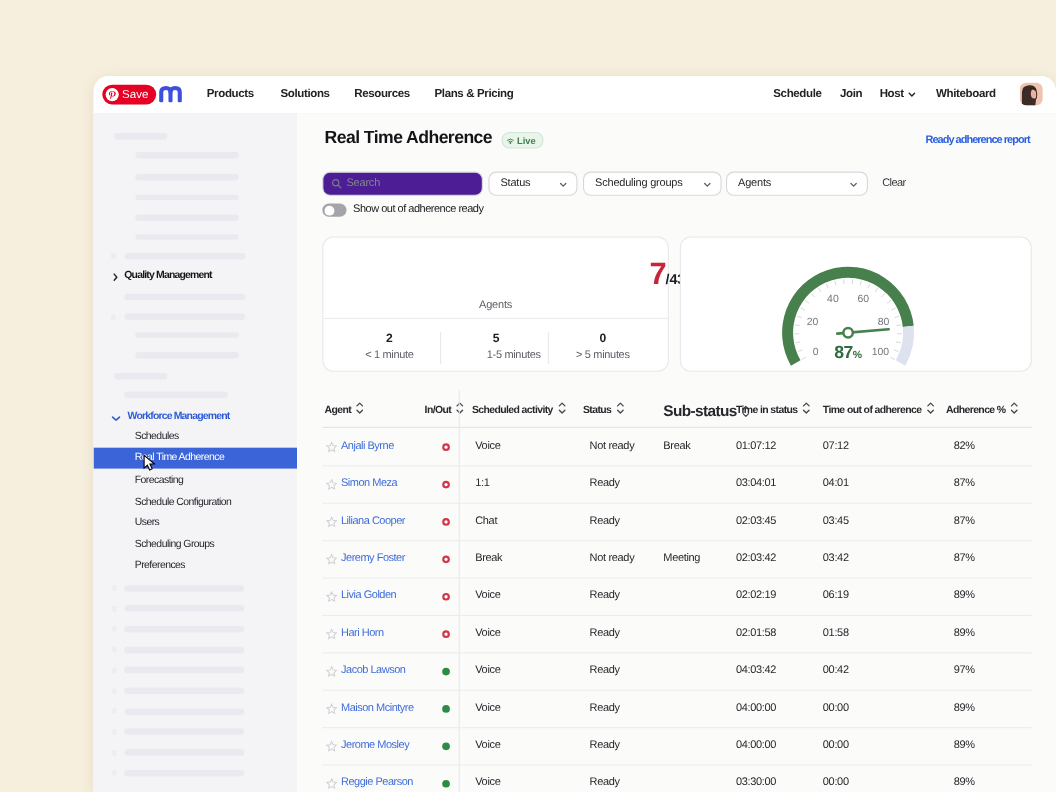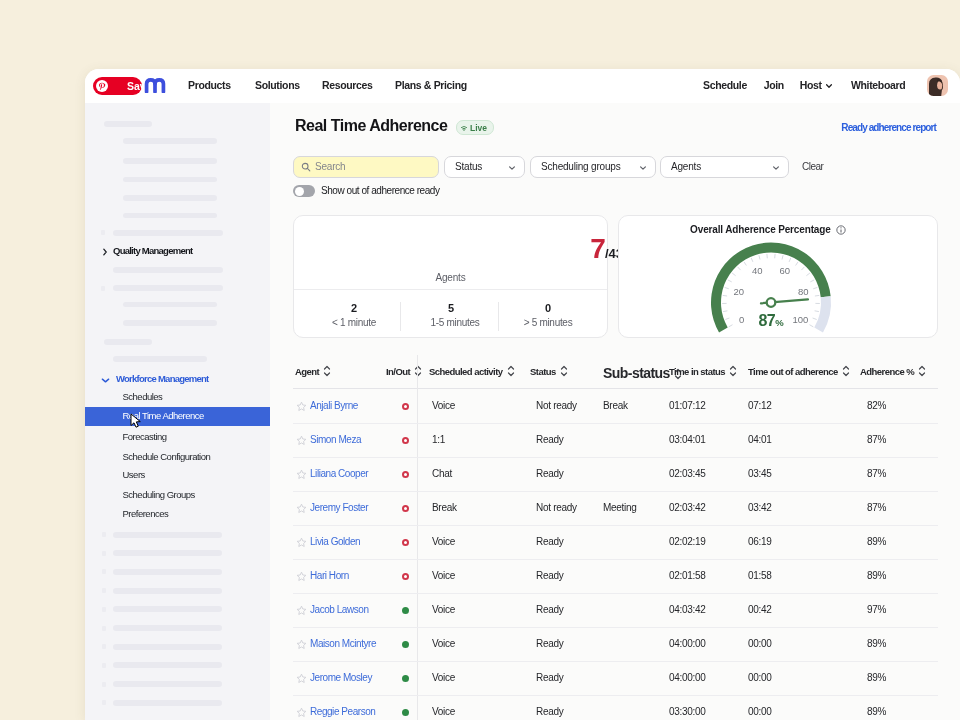--- a/index.html
+++ b/index.html
@@ -17,21 +17,21 @@
       <span style="position:absolute;left:740px;top:13px">
         <svg width="8" height="8" viewBox="0 0 10 10" style="display:block">
           <polyline points="2,3.5 5,6.5 8,3.5" fill="none" stroke="#232326" stroke-width="1.6" stroke-linecap="round" stroke-linejoin="round"></polyline>
         </svg>
       </span>
       <div style="position:absolute;left:8px;top:8px;width:49px;height:18px;background:#e60023;border-radius:9px;">
         <div style="position:absolute;left:3px;top:3px;width:12px;height:12px;background:#fff;border-radius:50%"></div>
         <svg width="8" height="8" viewBox="0 0 24 24" style="position:absolute;left:5px;top:5px">
           <path d="M12 2C6.5 2 3 5.7 3 9.7c0 2.4 1 4.3 2.8 5 .3.1.6 0 .7-.3l.3-1.1c.1-.3 0-.4-.2-.7-.5-.6-.9-1.5-.9-2.6 0-3.3 2.5-6.3 6.5-6.3 3.5 0 5.5 2.2 5.5 5.1 0 3.8-1.7 7-4.2 7-1.4 0-2.4-1.1-2.1-2.5.4-1.7 1.2-3.5 1.2-4.7 0-1.1-.6-2-1.8-2-1.4 0-2.5 1.5-2.5 3.4 0 1.2.4 2.1.4 2.1l-1.7 7.1c-.5 2.1-.1 4.7 0 5 0 .1.2.2.3.1.1-.2 2-2.4 2.6-4.7l1-4c.5 1 1.9 1.8 3.4 1.8 4.5 0 7.6-4.1 7.6-9.6C21 5.4 17.3 2 12 2z" fill="#e60023"></path>
         </svg>
-        <span style="position:absolute;left:34px;top:2.5px;font-size:10.5px;font-weight:700;color:#fff">Save</span>
+        <span style="position:absolute;left:18px;top:2.5px;font-size:10.5px;font-weight:400;color:#fff">Save</span>
       </div>
       <svg width="22" height="16" viewBox="0 0 26 19" style="position:absolute;left:59px;top:7.5px">
         <g fill="none" stroke="#3d4fdd" stroke-width="4.4" stroke-linecap="round">
           <path d="M3,17.5 L3,8 Q3,3.5 8,3.5 Q13,3.5 13,8 L13,17.5"></path>
           <path d="M13,8 Q13,3.5 18,3.5 Q23,3.5 23,8 L23,17.5"></path>
         </g>
       </svg>
       <svg width="21" height="21" viewBox="0 0 21 21" style="position:absolute;left:842px;top:6px">
         <defs>
           <clipPath id="av">
@@ -110,21 +110,21 @@
     <span style="position:absolute;left:210px;top:48px;font-size:16px;font-weight:700;color:#141417;letter-spacing:-0.5px">Real Time Adherence</span>
     <div style="position:absolute;left:371px;top:51px;width:36px;height:13px;background:#e9f4eb;border:1px solid #cfe7d4;border-radius:7px">
       <svg width="8" height="8" viewBox="0 0 12 12" style="position:absolute;left:3px;top:2.5px">
         <path d="M2 5.2 Q6 1.8 10 5.2" fill="none" stroke="#3b7f49" stroke-width="1.3" stroke-linecap="round"></path>
         <path d="M3.8 7.2 Q6 5.4 8.2 7.2" fill="none" stroke="#3b7f49" stroke-width="1.3" stroke-linecap="round"></path>
         <circle cx="6" cy="9" r="1.2" fill="#3b7f49"></circle>
       </svg>
       <span style="position:absolute;left:13px;top:1.5px;font-size:8.5px;font-weight:700;color:#3b7f49">Live</span>
     </div>
     <span style="position:absolute;left:670px;top:53px;width:181px;text-align:right;font-size:10px;font-weight:600;color:#2c5fdd;letter-spacing:-0.9px">Ready adherence report</span>
-    <div style="position:absolute;left:208px;top:87px;width:146px;height:22px;background:#fef9c3;border:1px solid #d7d7db;border-radius:7px;box-sizing:border-box">
+    <div style="position:absolute;left:208px;top:87px;width:146px;height:22px;background:#4c1d95;border:1px solid #d7d7db;border-radius:7px;box-sizing:border-box">
       <svg width="10" height="10" viewBox="0 0 12 12" style="position:absolute;left:7px;top:5px">
         <circle cx="5" cy="5" r="3.4" fill="none" stroke="#7a7d84" stroke-width="1.3"></circle>
         <line x1="7.7" y1="7.7" x2="10.6" y2="10.6" stroke="#7a7d84" stroke-width="1.3" stroke-linecap="round"></line>
       </svg>
       <span style="position:absolute;left:21px;top:4px;font-size:10px;color:#84868d;letter-spacing:-0.2px">Search</span>
     </div>
     <div style="position:absolute;left:359px;top:87px;width:81px;height:22px;background:#fff;border:1px solid #d7d7db;border-radius:7px;box-sizing:border-box">
       <span style="position:absolute;left:10px;top:4px;font-size:10px;color:#26262a;letter-spacing:-0.2px">Status</span>
       <span style="position:absolute;right:8px;top:7px">
         <svg width="8" height="8" viewBox="0 0 10 10" style="display:block">
@@ -153,31 +153,26 @@
       <div style="position:absolute;left:1.5px;top:1.5px;width:9px;height:9px;background:#fff;border-radius:50%"></div>
     </div>
     <span style="position:absolute;left:236px;top:116px;font-size:10px;font-weight:500;color:#202125;letter-spacing:-0.45px">Show out of adherence ready</span>
     <div style="position:absolute;left:208px;top:146px;width:315px;height:123px;background:#fff;border:1px solid #e8e8ea;border-radius:10px;box-sizing:border-box"></div>
     <div style="position:absolute;left:208px;top:164px;width:330px;text-align:right"><span style="font-size:28px;font-weight:700;color:#c8253b;letter-spacing:-1px">7</span><span style="font-size:13px;font-weight:700;color:#1b1c20">/43</span></div>
     <span style="position:absolute;left:208px;top:203px;width:315px;text-align:center;font-size:10px;color:#5c5e66;letter-spacing:-0.2px">Agents</span>
     <div style="position:absolute;left:209px;top:219.5px;width:313px;height:1px;background:#ececee"></div>
     <span style="position:absolute;left:219px;top:233px;width:100px;text-align:center;font-size:11px;font-weight:700;color:#1b1c20">2</span>
     <span style="position:absolute;left:219px;top:248px;width:100px;text-align:center;font-size:10px;color:#5c5e66;letter-spacing:-0.3px">&lt; 1 minute</span>
     <span style="position:absolute;left:316px;top:233px;width:100px;text-align:center;font-size:11px;font-weight:700;color:#1b1c20">5</span>
-    <span style="position:absolute;left:320px;top:248px;width:100px;text-align:center;font-size:10px;color:#5c5e66;letter-spacing:-0.3px">1-5 minutes</span>
+    <span style="position:absolute;left:332px;top:248px;width:100px;text-align:center;font-size:10px;color:#5c5e66;letter-spacing:-0.3px">1-5 minutes</span>
     <span style="position:absolute;left:413px;top:233px;width:100px;text-align:center;font-size:11px;font-weight:700;color:#1b1c20">0</span>
     <span style="position:absolute;left:413px;top:248px;width:100px;text-align:center;font-size:10px;color:#5c5e66;letter-spacing:-0.3px">&gt; 5 minutes</span>
     <div style="position:absolute;left:315px;top:233px;width:1px;height:29px;background:#e8e8ea"></div>
     <div style="position:absolute;left:412.5px;top:233px;width:1px;height:29px;background:#e8e8ea"></div>
     <div style="position:absolute;left:533px;top:146px;width:320px;height:123px;background:#fff;border:1px solid #e8e8ea;border-radius:10px;box-sizing:border-box"></div>
-    <span style="position:absolute;left:523px;top:155px;width:320px;text-align:center;font-size:10px;font-weight:700;color:#1b1c20;letter-spacing:-0.15px">Overall Adherence Percentage&nbsp;&nbsp;<svg width="10" height="10" viewBox="0 0 12 12" style="vertical-align:-1.5px">
-        <circle cx="6" cy="6" r="5" fill="none" stroke="#5c5e66" stroke-width="1.1"></circle>
-        <line x1="6" y1="5.4" x2="6" y2="9" stroke="#5c5e66" stroke-width="1.2"></line>
-        <circle cx="6" cy="3.4" r="0.8" fill="#5c5e66"></circle>
-      </svg></span>
     <svg style="position:absolute;left:598px;top:170px" width="180" height="100" viewBox="0 0 180 100" font-family="Liberation Sans, sans-serif">
       <path d="M36.04,93.50 A60.0,60.0 0 1 1 147.67,57.23 L137.73,58.27 A50.0,50.0 0 1 0 44.70,88.50 Z" fill="#47804d"></path>
       <path d="M147.67,57.23 A60.0,60.0 0 0 1 139.96,93.50 L131.30,88.50 A50.0,50.0 0 0 0 137.73,58.27 Z" fill="#dde2ee"></path>
       <line x1="45.7" y1="87.9" x2="49.5" y2="85.7" stroke="#d3d7de" stroke-width="0.9"></line>
       <line x1="42.3" y1="80.5" x2="46.4" y2="79.0" stroke="#d3d7de" stroke-width="0.9"></line>
       <line x1="40.1" y1="72.6" x2="44.4" y2="71.8" stroke="#d3d7de" stroke-width="0.9"></line>
       <line x1="39.2" y1="64.5" x2="43.6" y2="64.4" stroke="#d3d7de" stroke-width="0.9"></line>
       <line x1="39.7" y1="56.4" x2="44.1" y2="57.0" stroke="#d3d7de" stroke-width="0.9"></line>
       <line x1="41.6" y1="48.4" x2="45.8" y2="49.8" stroke="#d3d7de" stroke-width="0.9"></line>
       <line x1="44.8" y1="40.9" x2="48.7" y2="42.9" stroke="#d3d7de" stroke-width="0.9"></line>

